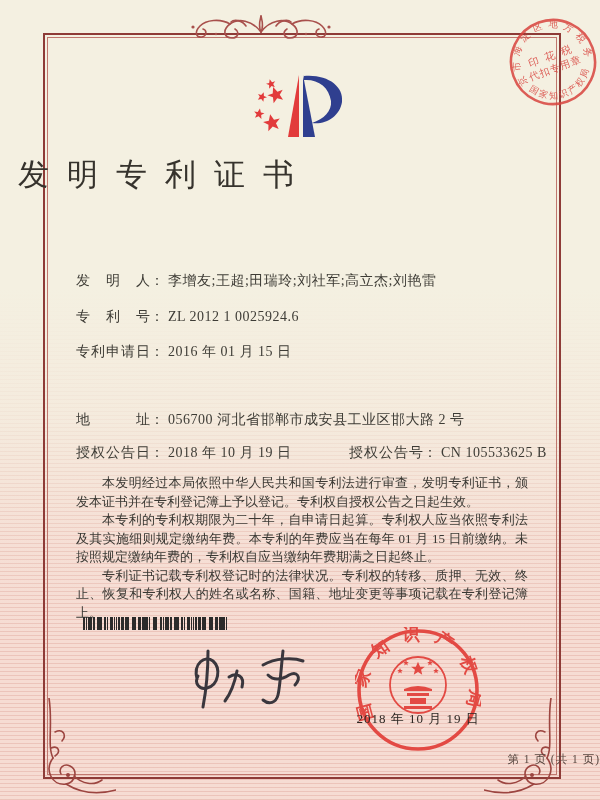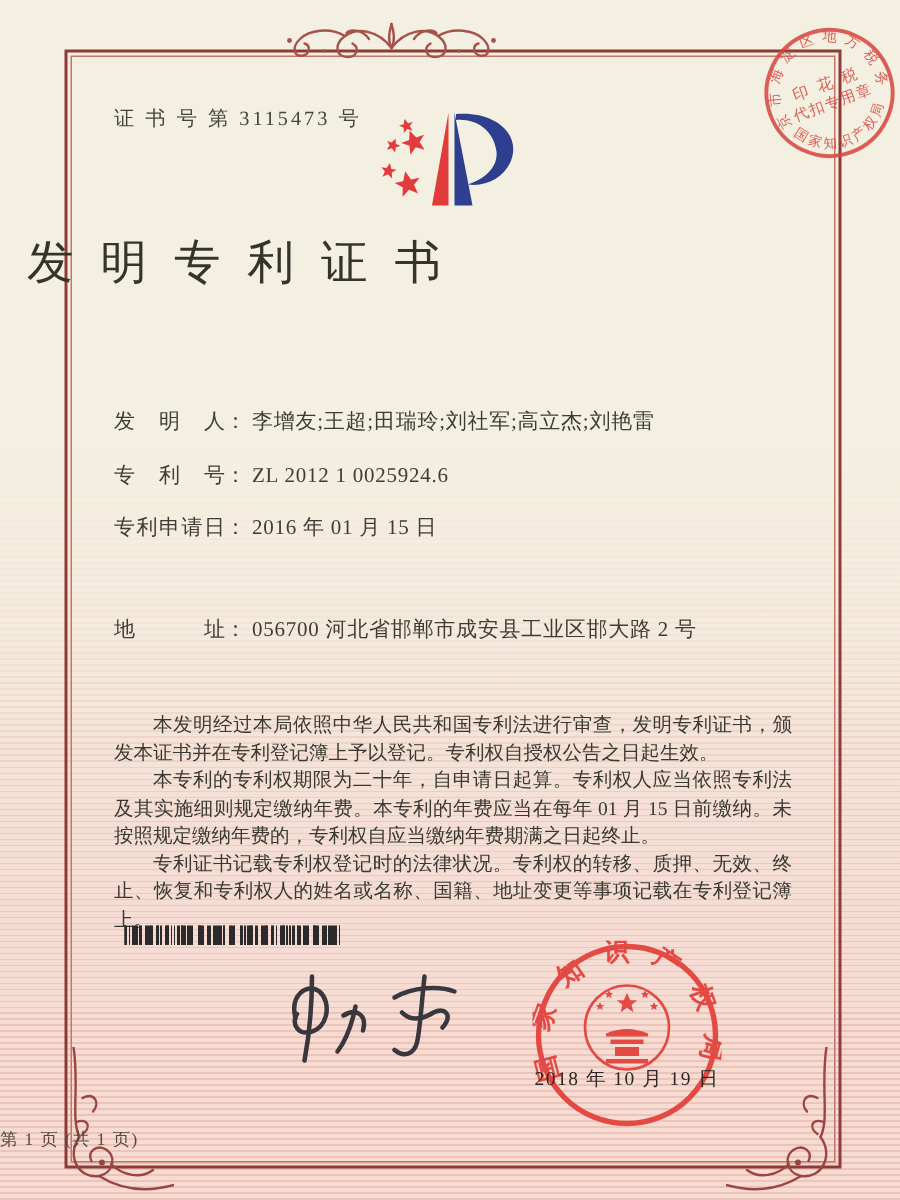--- a/index.html
+++ b/index.html
@@ -27,21 +27,21 @@
   .bodytext p{margin:0;text-indent:2em;}
   .barcode{position:absolute;left:83px;top:617px;width:147px;height:13px;
     background:
       repeating-linear-gradient(90deg,#2b2b2b 0 2px,transparent 2px 3px,#2b2b2b 3px 4px,transparent 4px 7px),
       repeating-linear-gradient(90deg,#2b2b2b 0 1px,transparent 1px 5px,#2b2b2b 5px 8px,transparent 8px 11px);}
   .director{position:absolute;left:83px;top:670px;font-size:15px;letter-spacing:3px;color:#2e2c28;line-height:26px;}
   .signature{position:absolute;left:175px;top:643px;width:150px;height:72px;}
   .seal{position:absolute;left:355px;top:627px;width:126px;height:126px;opacity:0.93;}
   .seal-date{position:absolute;left:353px;top:710px;width:130px;text-align:center;
     font-size:13px;color:#2d2723;letter-spacing:1px;white-space:nowrap;}
-  .page-indicator{position:absolute;left:0;top:752px;width:100%;text-align:left;
+  .page-indicator{position:absolute;left:0;top:752px;width:100%;text-align:right;
     font-size:11.5px;color:#57463f;letter-spacing:1px;}
   .corner-stamp{position:absolute;left:503px;top:12px;width:100px;height:100px;
     transform:rotate(-20deg);opacity:0.85;}
   .flourish-top{position:absolute;left:186px;top:14px;width:150px;height:32px;}
   .flourish-bl{position:absolute;left:44px;top:698px;width:72px;height:96px;}
   .flourish-br{position:absolute;right:44px;top:698px;width:72px;height:96px;transform:scaleX(-1);}
   svg text{font-family:"Liberation Serif","DejaVu Serif",serif;}
 </style>
 </head>
 <body>
@@ -96,21 +96,20 @@
     <text font-size="9.5" fill="#d8443e" letter-spacing="5" text-anchor="middle">
       <textPath href="#cstArcTop" startOffset="50%">北京市海淀区地方税务局</textPath>
     </text>
     <text x="50" y="47" font-size="10.5" fill="#d8443e" text-anchor="middle" letter-spacing="2">印 花 税</text>
     <text x="50" y="60" font-size="10" fill="#d8443e" text-anchor="middle" letter-spacing="1">代扣专用章</text>
     <text font-size="9" fill="#d8443e" letter-spacing="2" text-anchor="middle">
       <textPath href="#cstArcBot" startOffset="50%">国家知识产权局</textPath>
     </text>
   </svg>
 
-  <div class="cert-no">证 书 号 第 3115473 号</div>
 
   <svg class="logo" viewBox="0 0 94 70">
     <defs>
       <path id="star5" d="M0,-10 L2.94,-3.09 L9.51,-3.09 L4.26,1.18 L5.88,8.09 L0,4 L-5.88,8.09 L-4.26,1.18 L-9.51,-3.09 L-2.94,-3.09 Z"></path>
     </defs>
     <polygon points="46,2 35,64 46,64" fill="#e23b3b"></polygon>
     <polygon points="50,2 50,64 62,64" fill="#2f3f8f"></polygon>
     <path d="M51,3 C74,1 91,13 89,29 C87,43 73,52 59,50 C71,46 79,38 78,28 C76,14 65,6 51,7 Z" fill="#2f3f8f"></path>
     <use href="#star5" fill="#e23b3b" transform="translate(18,11) scale(0.5) rotate(-15)"></use>
     <use href="#star5" fill="#e23b3b" transform="translate(9,24) scale(0.5) rotate(20)"></use>
@@ -125,20 +124,24 @@
     <span class="f-label">发明人</span><span class="f-colon">：</span><span class="f-value">李增友;王超;田瑞玲;刘社军;高立杰;刘艳雷</span>
   </div>
   <div class="frow" style="top:308px">
     <span class="f-label">专利号</span><span class="f-colon">：</span><span class="f-value">ZL 2012 1 0025924.6</span>
   </div>
   <div class="frow" style="top:343px">
     <span class="f-label">专利申请日</span><span class="f-colon">：</span><span class="f-value">2016 年 01 月 15 日</span>
   </div>
   <div class="frow" style="top:411px">
     <span class="f-label">地址</span><span class="f-colon">：</span><span class="f-value">056700 河北省邯郸市成安县工业区邯大路 2 号</span>
+  </div>
+  <div class="frow" style="top:444px">
+    <span><span class="f-label">授权公告日</span><span class="f-colon">：</span><span class="f-value">2018 年 10 月 19 日</span></span>
+    <span class="pair2"><span class="f-label">授权公告号</span><span class="f-colon">：</span><span class="f-value">CN 105533625 B</span></span>
   </div>
 
   <div class="bodytext">
     <p>本发明经过本局依照中华人民共和国专利法进行审查，发明专利证书，颁发本证书并在专利登记簿上予以登记。专利权自授权公告之日起生效。</p>
     <p>本专利的专利权期限为二十年，自申请日起算。专利权人应当依照专利法及其实施细则规定缴纳年费。本专利的年费应当在每年 01 月 15 日前缴纳。未按照规定缴纳年费的，专利权自应当缴纳年费期满之日起终止。</p>
     <p>专利证书记载专利权登记时的法律状况。专利权的转移、质押、无效、终止、恢复和专利权人的姓名或名称、国籍、地址变更等事项记载在专利登记簿上。</p>
   </div>
 
   <div class="barcode"></div>
 

